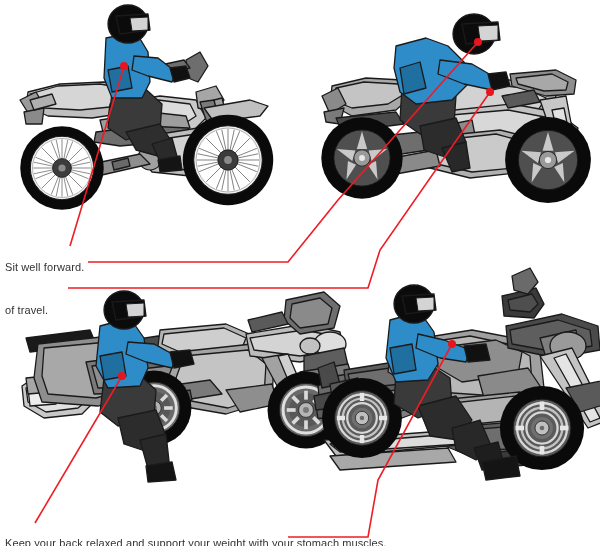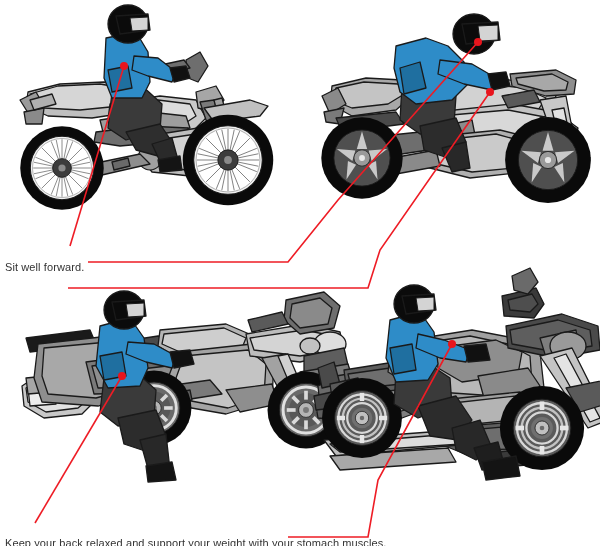--- a/index.html
+++ b/index.html
@@ -319,20 +319,21 @@
     <circle cx="124" cy="66" r="4"></circle>
     <circle cx="478" cy="42" r="4"></circle>
     <circle cx="490" cy="92" r="4"></circle>
     <circle cx="122" cy="376" r="4"></circle>
     <circle cx="452" cy="344" r="4"></circle>
   </g>
 </svg>
 
 <div class="txtblock" id="text-advice-upper">
   <span class="txtline">Sit well forward.</span>
+  <span class="txtline">of travel.</span>
 </div>
 
 <div class="txtblock" id="text-advice-lower">
   <span class="txtline">Keep your back relaxed and support your weight with your stomach muscles.</span>
   
 </div>
 
 </div>
 
 </body></html>

